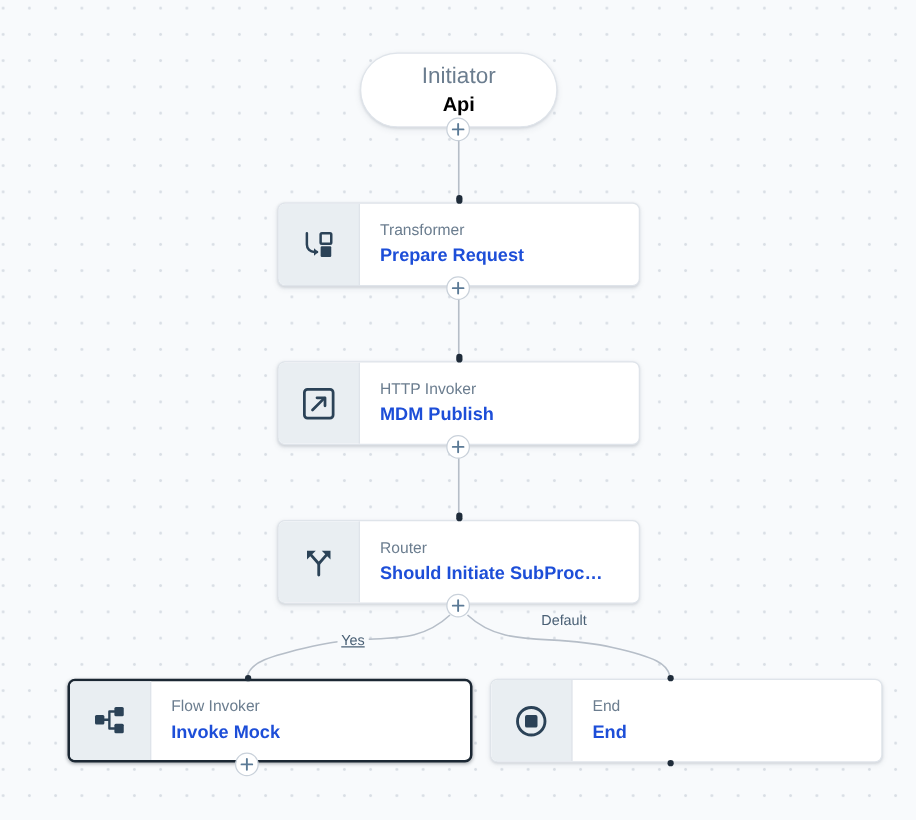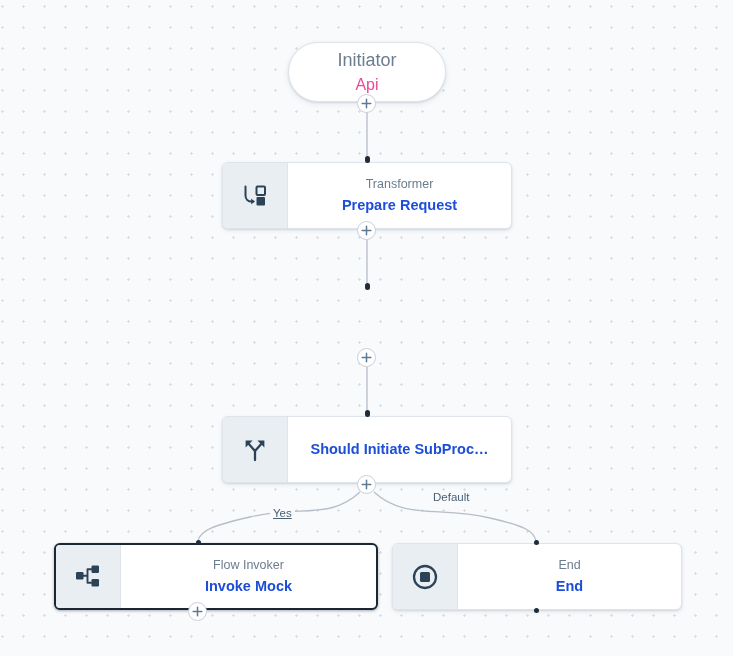--- a/index.html
+++ b/index.html
@@ -57,21 +57,20 @@
     align-items: center;
     justify-content: center;
   }
   .node .body {
     flex: 1;
     display: flex;
     flex-direction: column;
     justify-content: center;
     padding: 0 16px;
     min-width: 0;
-    align-items: center;
   }
   .node .subtitle {
     font-size: 12.5px;
     color: #6b7d8f;
     line-height: 1.35;
     margin-bottom: 3px;
     white-space: nowrap;
     overflow: hidden;
     text-overflow: ellipsis;
   }
@@ -99,22 +98,22 @@
     box-sizing: border-box;
   }
   .initiator .subtitle {
     font-size: 18px;
     color: #6b7d8f;
     line-height: 1.3;
     margin-bottom: 2px;
   }
   .initiator .title {
     font-size: 16px;
-    font-weight: normal;
-    color: #ec4899;
+    font-weight: bold;
+    color: #000000;
     line-height: 1.25;
   }
 
   
   .plus-btn {
     position: absolute;
     width: 19px;
     height: 19px;
     border-radius: 50%;
     background: #ffffff;
@@ -195,38 +194,52 @@
     </div>
   </div>
   <div class="dot" style="left:364.5px; top:158px;"></div>
   <div class="dot" style="left:364.5px; top:283px;"></div>
   <div class="plus-btn" style="left:357px; top:221px;">
     <svg width="11" height="11" viewBox="0 0 11 11">
       <path d="M5.5,1.2 L5.5,9.8 M1.2,5.5 L9.8,5.5" stroke="#5b7a96" stroke-width="1.5" stroke-linecap="round"></path>
     </svg>
   </div>
 
+  <div class="node" style="left:222px; top:289px; width:290px; height:67px;">
+    <div class="icon-pane">
+      <svg width="28" height="28" viewBox="0 0 28 28">
+        <rect x="2.5" y="2.5" width="23" height="23" rx="2.5" fill="none" stroke="#2b4257" stroke-width="2.2"></rect>
+        <path d="M9,19 L18.5,9.5" stroke="#2b4257" stroke-width="2.2" stroke-linecap="round"></path>
+        <path d="M12.6,9.2 L19,9.2 L19,15.6" stroke="#2b4257" stroke-width="2.2" fill="none" stroke-linecap="round" stroke-linejoin="round"></path>
+      </svg>
+    </div>
+    <div class="body">
+      <div class="subtitle">HTTP Invoker</div>
+      <div class="title">MDM Publish</div>
+    </div>
+  </div>
   <div class="dot" style="left:364.5px; top:285px;"></div>
   <div class="dot" style="left:364.5px; top:410px;"></div>
   <div class="plus-btn" style="left:357px; top:348px;">
     <svg width="11" height="11" viewBox="0 0 11 11">
       <path d="M5.5,1.2 L5.5,9.8 M1.2,5.5 L9.8,5.5" stroke="#5b7a96" stroke-width="1.5" stroke-linecap="round"></path>
     </svg>
   </div>
 
   <div class="node" style="left:222px; top:416px; width:290px; height:67px;">
     <div class="icon-pane">
       <svg width="28" height="28" viewBox="0 0 28 28">
         <path d="M14,24 L14,15 L6.5,6.5" stroke="#2b4257" stroke-width="2.3" fill="none" stroke-linecap="round" stroke-linejoin="round"></path>
         <path d="M14,15 L21.5,6.5" stroke="#2b4257" stroke-width="2.3" fill="none" stroke-linecap="round"></path>
         <path d="M4.6,11.6 L4.6,4.6 L11.6,4.6 Z" fill="#2b4257"></path>
         <path d="M23.4,11.6 L23.4,4.6 L16.4,4.6 Z" fill="#2b4257"></path>
       </svg>
     </div>
     <div class="body">
+      <div class="subtitle">Router</div>
       <div class="title">Should Initiate SubProc…</div>
     </div>
   </div>
   <div class="dot" style="left:364.5px; top:412px;"></div>
   <div class="plus-btn" style="left:357px; top:475px;">
     <svg width="11" height="11" viewBox="0 0 11 11">
       <path d="M5.5,1.2 L5.5,9.8 M1.2,5.5 L9.8,5.5" stroke="#5b7a96" stroke-width="1.5" stroke-linecap="round"></path>
     </svg>
   </div>
 
@@ -247,21 +260,21 @@
       <div class="title">Invoke Mock</div>
     </div>
   </div>
   <div class="dot" style="left:195.5px; top:540px;"></div>
   <div class="plus-btn" style="left:188px; top:602px;">
     <svg width="11" height="11" viewBox="0 0 11 11">
       <path d="M5.5,1.2 L5.5,9.8 M1.2,5.5 L9.8,5.5" stroke="#5b7a96" stroke-width="1.5" stroke-linecap="round"></path>
     </svg>
   </div>
 
-  <div class="node" style="left:392px; top:543px; width:290px; height:67px;">
+  <div class="node" style="left:392px; top:543px; width:314px; height:67px;">
     <div class="icon-pane">
       <svg width="28" height="28" viewBox="0 0 28 28">
         <circle cx="14" cy="14" r="11" fill="none" stroke="#2b4257" stroke-width="2.3"></circle>
         <rect x="9" y="9" width="10" height="10" rx="1.5" fill="#2b4257"></rect>
       </svg>
     </div>
     <div class="body">
       <div class="subtitle">End</div>
       <div class="title">End</div>
     </div>

